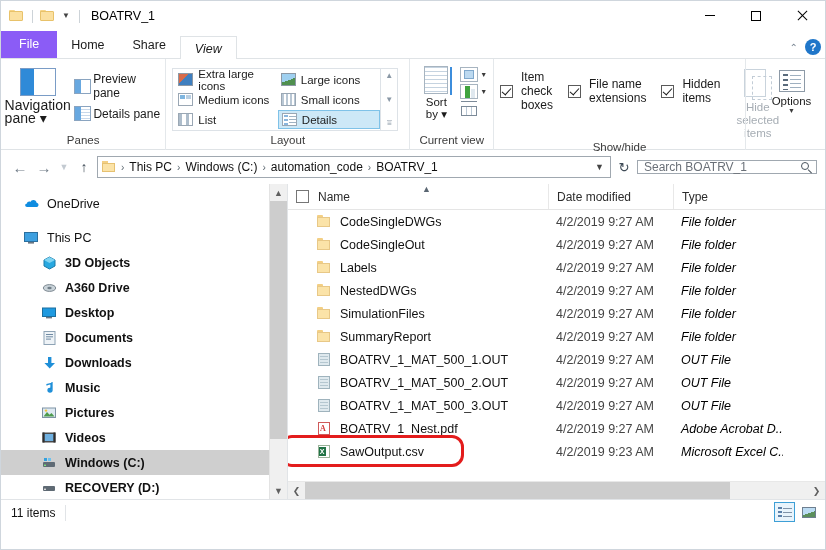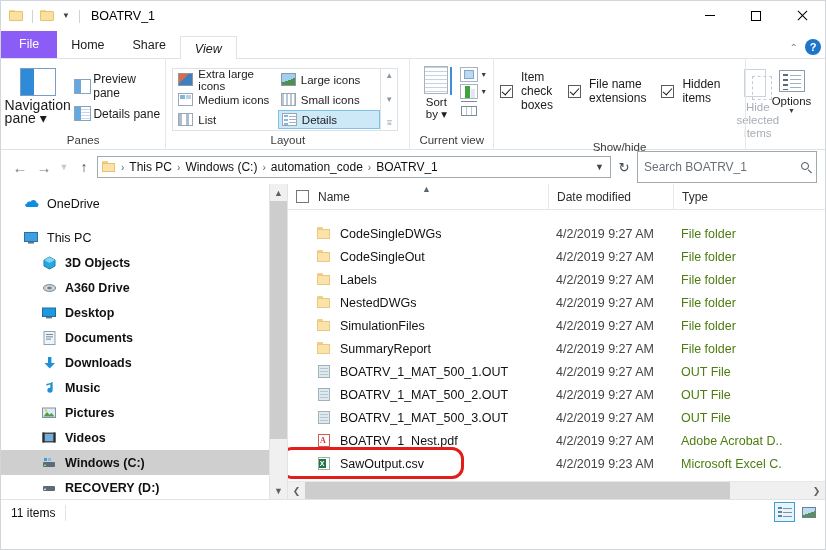--- a/index.html
+++ b/index.html
@@ -122,21 +122,21 @@
   .navbtn.dis{color:#c3cad1;font-size:9px;width:14px;}
   .navbtn.up{color:#3e4a56;font-size:14px;}
   .addrbox{flex:1;height:22px;border:1px solid #a0a8b0;background:#fff;display:flex;align-items:center;box-sizing:border-box;padding-left:4px;gap:2px;}
   .crumb{font-size:12px;color:#111;padding:0 2px;}
   .crumb-sep{font-size:10px;color:#5c6770;padding:0 1px;}
   .addr-fico{width:14px;height:12px;position:relative;margin-right:2px;}
   .addr-fico::before{content:"";position:absolute;left:0;top:0;width:6px;height:2px;background:#f3cf84;}
   .addr-fico::after{content:"";position:absolute;left:0;top:1.5px;width:13px;height:9px;background:#fbe3a8;border:1px solid #e6c171;box-sizing:border-box;}
   .addr-caret{margin-left:auto;font-size:9px;color:#444;padding:0 6px;}
   .refresh{width:22px;height:22px;display:flex;align-items:center;justify-content:center;font-size:13px;color:#3e4a56;}
-  .searchbox{width:180px;height:32px;border:1px solid #a0a8b0;background:#fff;display:flex;align-items:center;justify-content:space-between;padding:0 4px 0 6px;box-sizing:border-box;}
+  .searchbox{width:180px;height:14px;border:1px solid #a0a8b0;background:#fff;display:flex;align-items:center;justify-content:space-between;padding:0 4px 0 6px;box-sizing:border-box;}
   .searchbox span{font-size:12px;color:#6a7078;}
   .mag{width:11px;height:11px;position:relative;}
   .mag::before{content:"";position:absolute;left:0;top:0;width:8px;height:8px;border:1.3px solid #4a545e;border-radius:50%;box-sizing:border-box;}
   .mag::after{content:"";position:absolute;left:7px;top:7px;width:5px;height:1.3px;background:#4a545e;transform:rotate(45deg);transform-origin:left center;}
 
   
   .main{display:flex;height:315px;background:#fff;}
   .sidebar{width:286px;position:relative;background:#fff;overflow:hidden;}
   .sb-inner{padding-top:7px;}
   .sbitem{height:25px;display:flex;align-items:center;gap:7px;font-size:12.5px;color:#111;padding-left:22px;}
@@ -154,26 +154,26 @@
   .filepane{flex:1;position:relative;display:flex;flex-direction:column;}
   .colhead{height:25px;border-bottom:1px solid #e5e5e5;display:flex;align-items:center;position:relative;background:#fff;}
   .col{font-size:12px;color:#2c2c2c;display:flex;align-items:center;height:25px;box-sizing:border-box;padding-left:8px;}
   .col + .col{border-left:1px solid #e8e8e8;}
   .col-name{width:260px;}
   .col-date{width:125px;}
   .col-type{width:110px;}
   .head-chk{width:13px;height:13px;border:1px solid #767676;background:#fff;box-sizing:border-box;margin-right:9px;flex:none;}
   .sortmark{position:absolute;left:134px;top:1px;font-size:9px;color:#5a6672;line-height:8px;}
 
-  .rows{flex:1;position:relative;overflow:hidden;margin-top:12px;}
+  .rows{flex:1;position:relative;overflow:hidden;}
   .row{height:23px;display:flex;align-items:center;font-size:12.5px;color:#111;}
   .cell{display:flex;align-items:center;box-sizing:border-box;}
   .c-name{width:260px;padding-left:28px;gap:8px;}
   .c-date{width:125px;padding-left:8px;color:#444;}
-  .c-type{width:110px;padding-left:8px;color:#4d7c0f;overflow:hidden;white-space:nowrap;}
+  .c-type{width:110px;padding-left:8px;color:#000000;overflow:hidden;white-space:nowrap;font-style:italic;}
   .ficon{width:16px;height:15px;position:relative;flex:none;}
 
   
   .ic-folder::before{content:"";position:absolute;left:1px;top:1px;width:6px;height:2px;background:#f3cf84;border-radius:1px 1px 0 0;}
   .ic-folder::after{content:"";position:absolute;left:1px;top:2.5px;width:13px;height:10px;background:#fbe3a8;border:1px solid #e8c887;box-sizing:border-box;}
   .ic-out{position:relative;}
   .ic-out::before{content:"";position:absolute;left:2px;top:1px;width:12px;height:13px;background:#dfe9ee;border:1px solid #9fb3bd;box-sizing:border-box;}
   .ic-out::after{content:"";position:absolute;left:4px;top:4px;width:8px;height:7px;background:repeating-linear-gradient(#b5c7d0 0 1px,transparent 1px 3px);}
   .ic-pdf::before{content:"";position:absolute;left:2px;top:1px;width:12px;height:13px;background:#fff;border:1px solid #cf5a5a;box-sizing:border-box;}
   .ic-pdf::after{content:"A";position:absolute;left:4px;top:2px;font-size:8px;font-weight:bold;color:#d23b3b;line-height:11px;font-family:"Liberation Serif",serif;}

